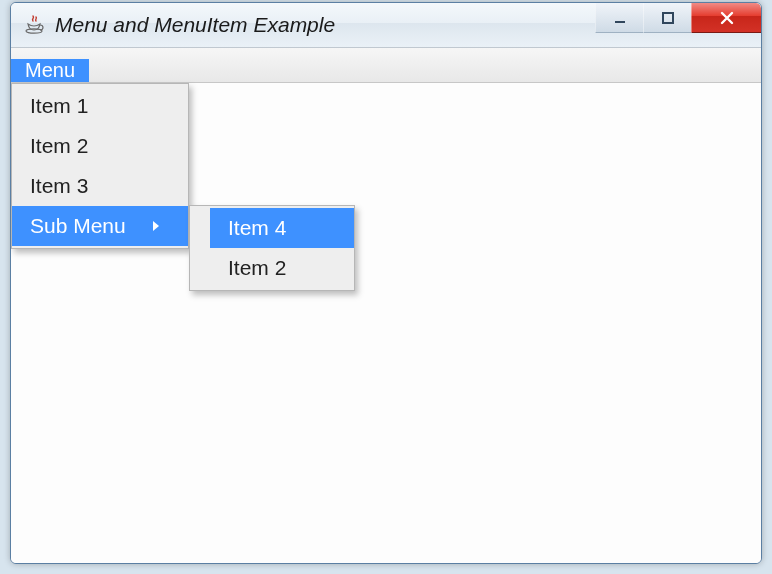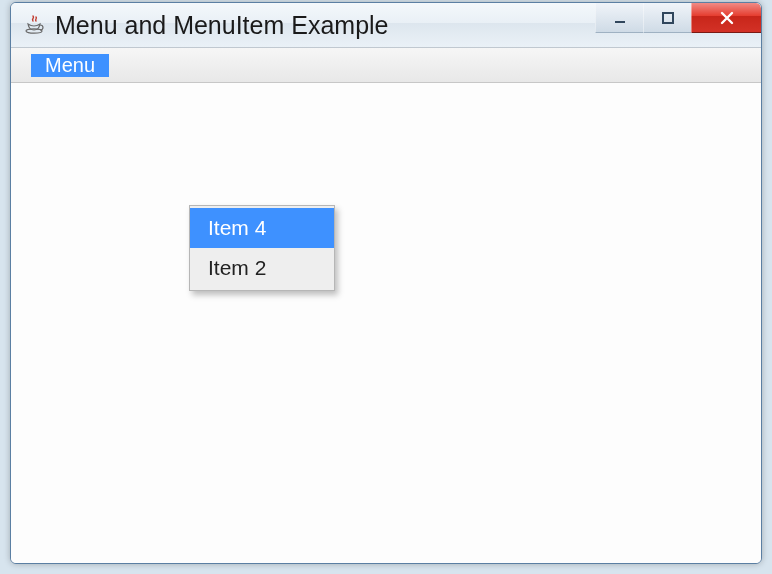--- a/index.html
+++ b/index.html
@@ -39,22 +39,23 @@
     width: 22px;
     height: 22px;
     margin-left: 12px;
     display: flex;
     align-items: center;
     justify-content: center;
   }
 
   .title-text {
     margin-left: 10px;
-    font-size: 25px;
+    font-size: 21px;
     color: #1a1a1a;
+    font-style: italic;
   }
 
   .win-controls {
     position: absolute;
     right: 0;
     top: 0;
     display: flex;
     height: 30px;
   }
   .win-btn {
@@ -78,23 +79,22 @@
   }
   .btn-min .glyph, .btn-max .glyph { color:#30465c; }
   .btn-close .glyph { color:#fff; }
 
   
   .menubar {
     height: 34px;
     background: linear-gradient(to bottom,#f6f6f6,#e8e8e8);
     border-bottom: 1px solid #c7c7c7;
     display: flex;
-    align-items: center;
+    align-items: flex-end;
     font-size: 20px;
-    padding-left: 20px;
   }
   .menubar-item {
     padding: 0 14px;
     display: flex;
     align-items: center;
     color: #fff;
     background: #3e91ff;
     cursor: default;
   }
 
@@ -128,21 +128,21 @@
   .popup .mi.hover {
     background: #3e91ff;
     color: #fff;
   }
   .arrow-right {
     margin-left: 14px;
     font-size: 14px;
   }
 
   #main-popup { left: 0px; top: 0px; width: 176px; }
-  #sub-popup  { left: 178px; top: 122px; width: 144px; }
+  #sub-popup  { left: 178px; top: 122px; width: 144px; padding-left: 20px; }
 
   
   .cup-saucer { stroke:#6a6a6a; fill:none; stroke-width:1.2; }
   .steam { stroke:#c0392b; fill:none; stroke-width:1.4; stroke-linecap:round; }
 
   
   svg { display:block; }
 </style>
 </head>
 <body>
@@ -185,20 +185,39 @@
       </div>
     </div>
   </div>
 
   <div class="menubar">
     <div class="menubar-item">Menu</div>
   </div>
 
   <div class="content">
 
+    <div id="main-popup" class="popup">
+      <div class="mi">
+        <span>Item 1</span>
+      </div>
+      <div class="mi">
+        <span>Item 2</span>
+      </div>
+      <div class="mi">
+        <span>Item 3</span>
+      </div>
+      <div class="mi hover">
+        <span>Sub Menu</span>
+        <span class="arrow-right">
+          <svg width="8" height="12" viewBox="0 0 8 12">
+              <path d="M1 1 L7 6 L1 11 Z" fill="currentColor"></path>
+            </svg>
+        </span>
+      </div>
+    </div>
 
     <div id="sub-popup" class="popup">
       <div class="mi hover">
         <span>Item 4</span>
       </div>
       <div class="mi">
         <span>Item 2</span>
       </div>
     </div>
 

